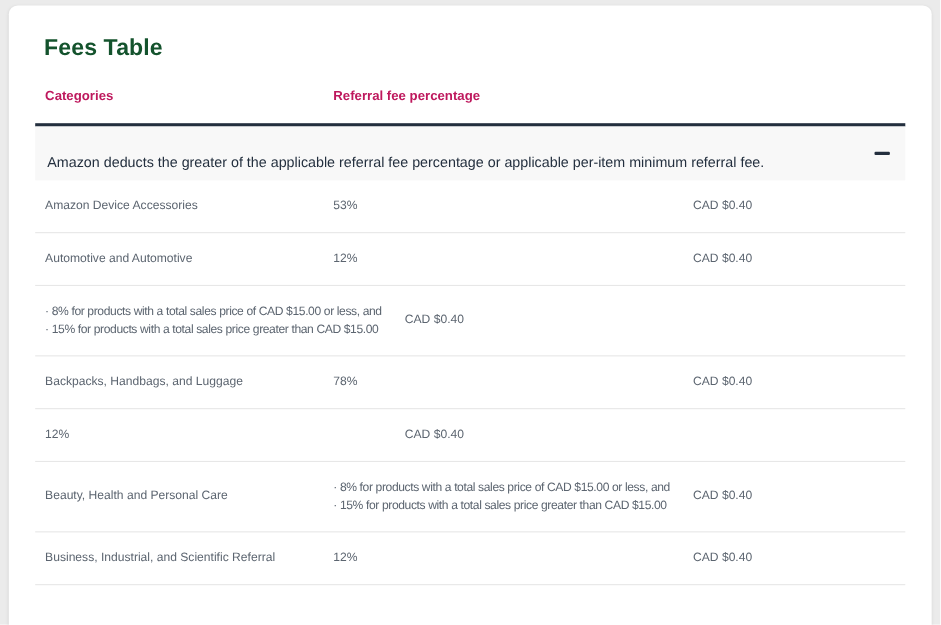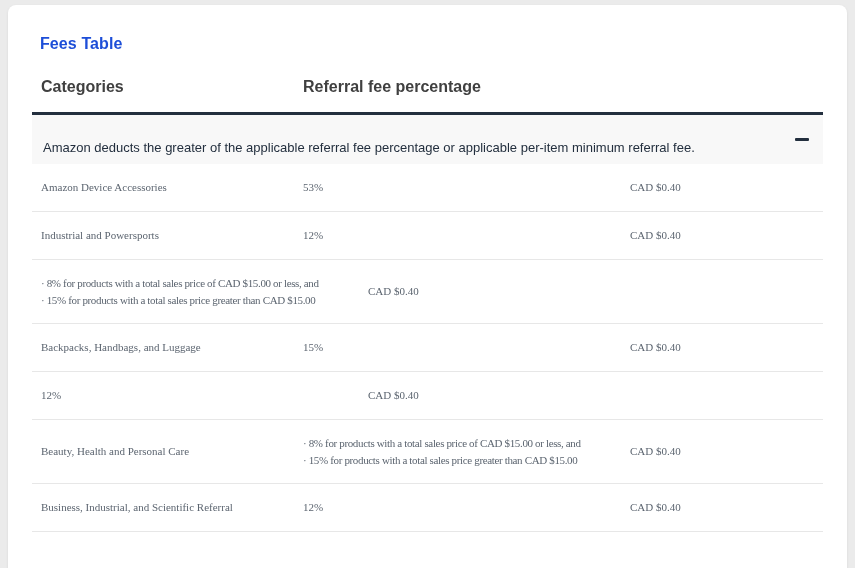--- a/index.html
+++ b/index.html
@@ -17,44 +17,44 @@
     position: absolute;
     left: 8px; top: 5px;
     width: 839px; height: 640px;
     background: #ffffff;
     border-radius: 8px;
     box-shadow: 0 1px 3px rgba(0,0,0,0.08);
     padding: 0 24px;
   }
   .page-title {
     margin: 28px 0 0 8px;
-    font-size: 16px;
+    font-size: 21px;
     line-height: 22px;
     font-weight: 700;
-    color: #1d4ed8;
+    color: #14532d;
     letter-spacing: 0.1px;
   }
   
   .thead {
     display: flex;
     align-items: flex-start;
     margin-top: 24px;
     padding-bottom: 17px;
     border-bottom: 3px solid #232f3e;
   }
   .cell { white-space: pre; }
   .c1 { width: 262px; padding-left: 9px; }
   .c2 { width: 327px; padding-left: 9px; }
   .c3 { width: 73px;  padding-left: 9px; }
   .c4 { flex: 1;      padding-left: 9px; }
   .th {
-    font-size: 16px;
+    font-size: 12px;
     line-height: 16px;
     font-weight: 700;
-    color: #404040;
+    color: #be185d;
   }
   
   .banner {
     height: 49px;
     background: #f8f8f8;
     display: flex;
     align-items: center;
     justify-content: space-between;
     padding: 0 14px 0 11px;
     cursor: pointer;
@@ -72,21 +72,20 @@
     background: #232f3e;
     border-radius: 1px;
     flex: 0 0 auto;
   }
   
   .row {
     display: flex;
     align-items: center;
     min-height: 48px;
     border-bottom: 1px solid #e7e7e7;
-    font-family: Liberation Serif, serif;
   }
   .td {
     font-size: 11px;
     line-height: 17px;
     color: #5c6570;
     padding-top: 14.5px;
     padding-bottom: 14.5px;
   }
   .td.multi { letter-spacing: -0.35px; }
 </style>
@@ -110,36 +109,36 @@
 
     <div id="table-body">
   <div class="row">
     <div class="cell c1 td">Amazon Device Accessories</div>
     <div class="cell c2 td">53%</div>
     <div class="cell c3 td">CAD $0.40</div>
     <div class="cell c4 td"></div>
   </div>
 
   <div class="row">
-    <div class="cell c1 td">Industrial and Powersports</div>
+    <div class="cell c1 td">Automotive and Automotive</div>
     <div class="cell c2 td">12%</div>
     <div class="cell c3 td">CAD $0.40</div>
     <div class="cell c4 td"></div>
   </div>
 
   <div class="row">
     <div class="cell c2 td multi">· 8% for products with a total sales price of CAD $15.00 or less, and
 · 15% for products with a total sales price greater than CAD $15.00</div>
     <div class="cell c3 td">CAD $0.40</div>
     <div class="cell c4 td"></div>
   </div>
 
   <div class="row">
     <div class="cell c1 td">Backpacks, Handbags, and Luggage</div>
-    <div class="cell c2 td">15%</div>
+    <div class="cell c2 td">78%</div>
     <div class="cell c3 td">CAD $0.40</div>
     <div class="cell c4 td"></div>
   </div>
 
   <div class="row">
     <div class="cell c2 td">12%</div>
     <div class="cell c3 td">CAD $0.40</div>
     <div class="cell c4 td"></div>
   </div>
 

